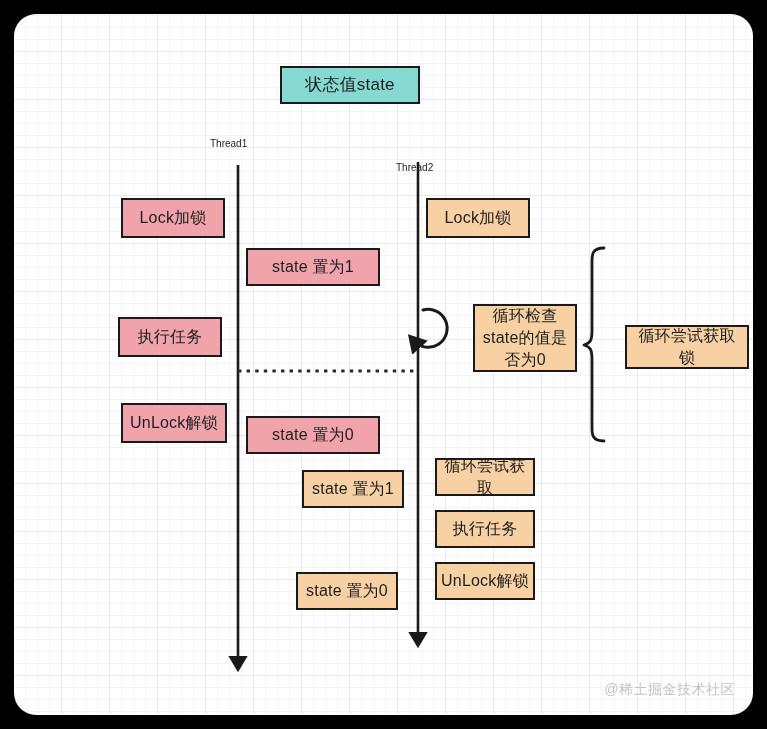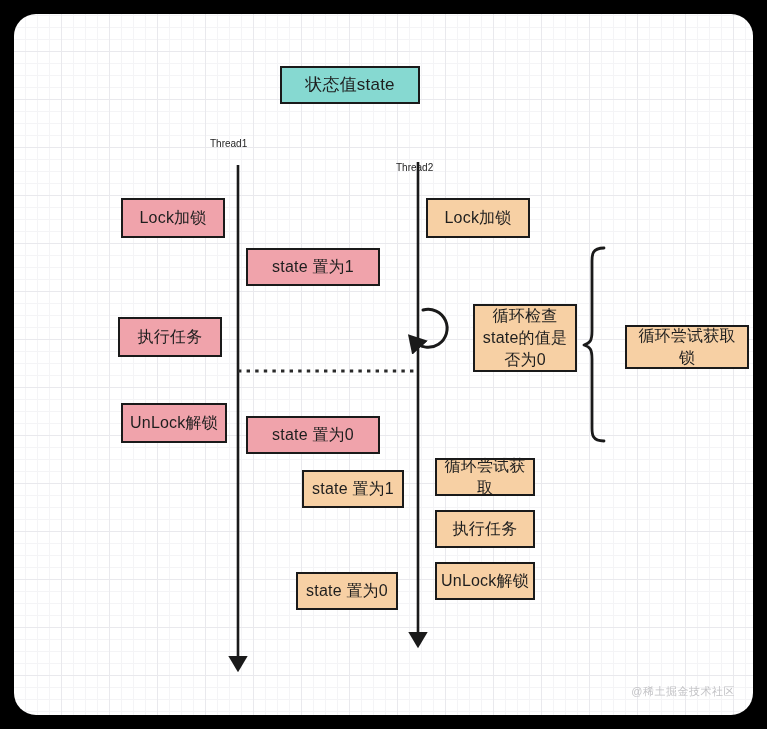--- a/index.html
+++ b/index.html
@@ -55,21 +55,21 @@
     white-space:nowrap;
   }
 
   
   svg.overlay{position:absolute;left:0;top:0;width:739px;height:701px;overflow:visible;}
 
   
   .watermark{
     position:absolute;
     right:18px;bottom:16px;
-    font-size:11px;
+    font-size:14px;
     color:#c3c3c6;
     white-space:nowrap;
     letter-spacing:0.5px;
   }
 </style>
 </head>
 <body>
 
 <div id="root">
   <div class="canvas">

